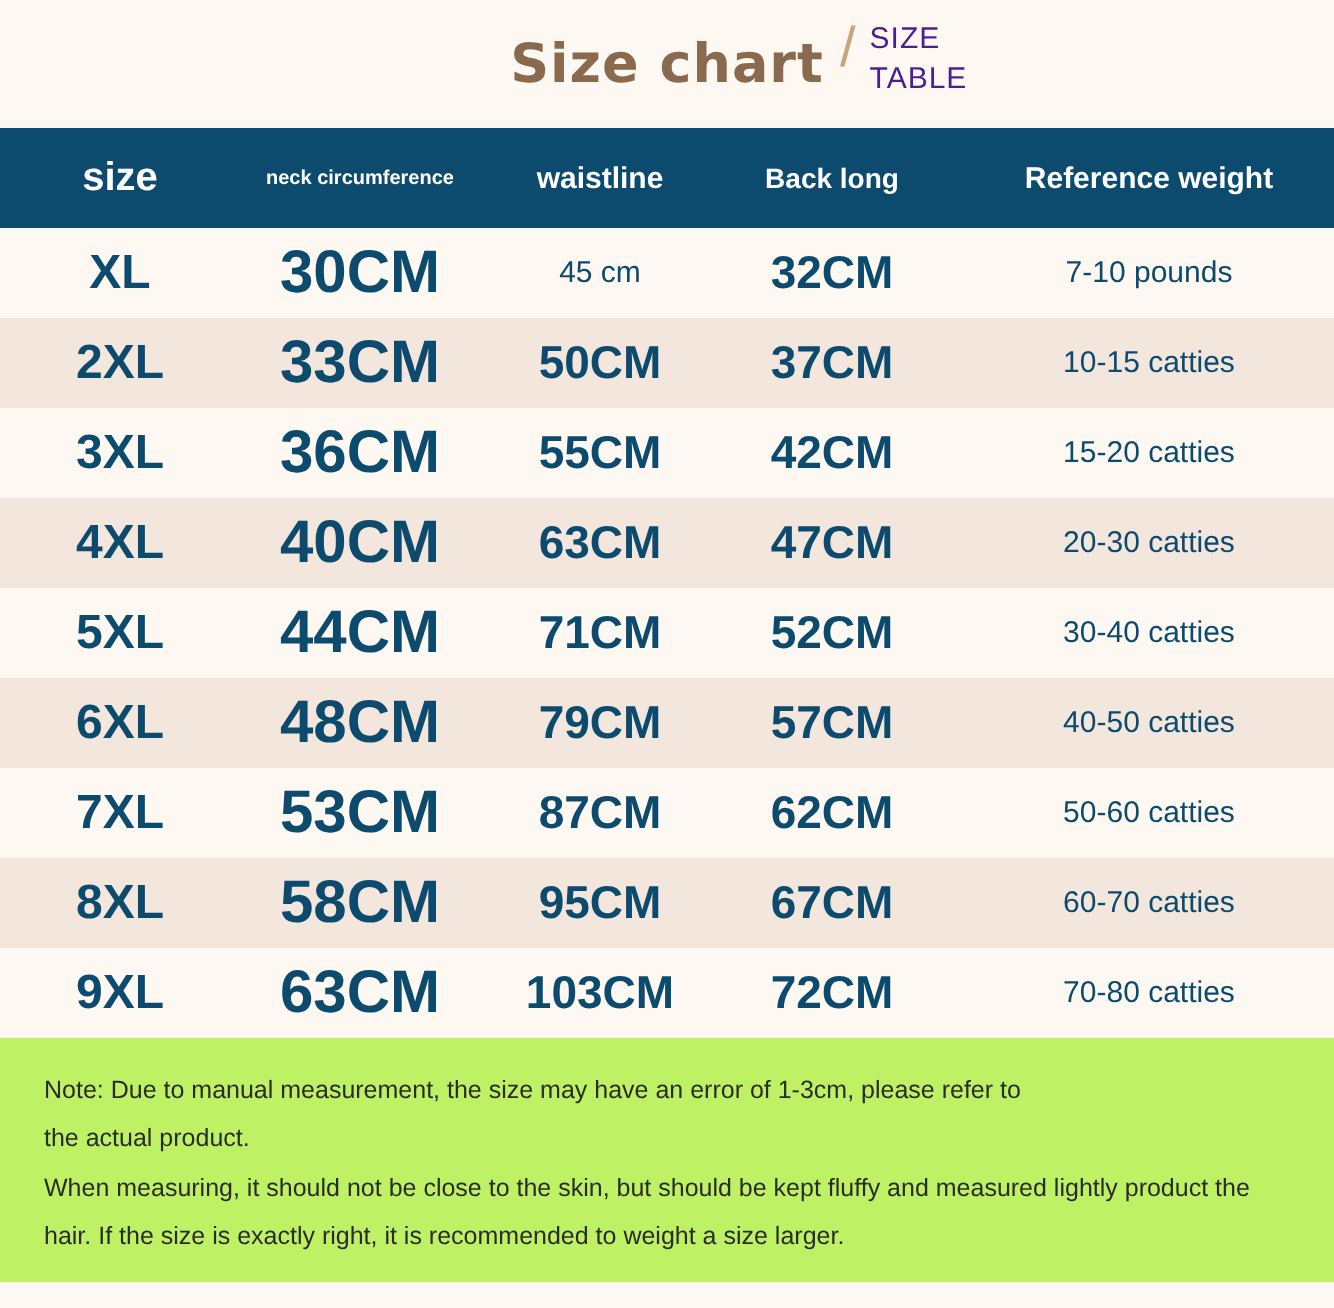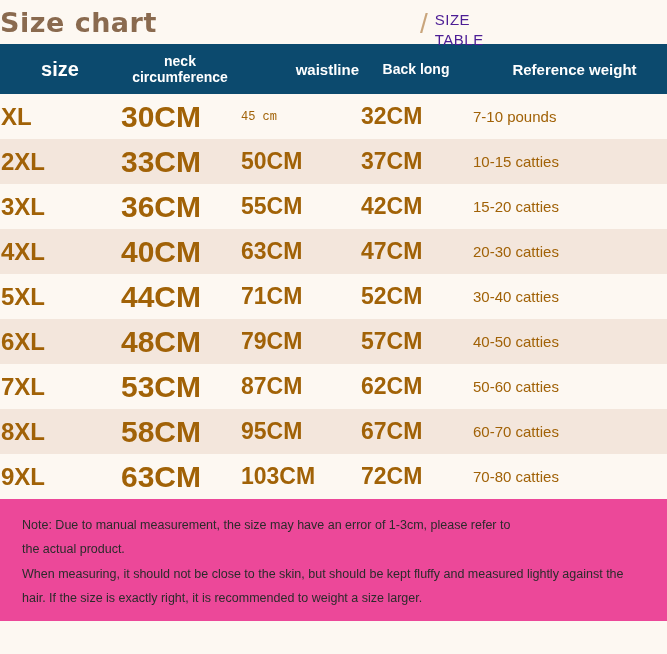--- a/index.html
+++ b/index.html
@@ -16,25 +16,25 @@
   .sheet {
     width: 667px;
     height: 654px;
     background: #fdf8f2;
     position: relative;
     box-sizing: border-box;
   }
 
   
   .header {
-    height: 44px;
+    height: 64px;
     background: #fdf8f2;
     display: flex;
     align-items: center;
-    justify-content: flex-start;
+    justify-content: center;
     position: relative;
   }
   .header-title {
     font-size: 27px;
     font-weight: bold;
     color: #8a6a4f;
     letter-spacing: 0.5px;
     font-family: "DejaVu Sans", sans-serif;
   }
   .header-sub {
@@ -66,47 +66,47 @@
     table-layout: fixed;
   }
   table.size-table thead th {
     background: #0c4a6e;
     color: #ffffff;
     height: 48px;
     font-weight: bold;
     vertical-align: middle;
   }
   th.col-size   { width: 118px; font-size: 20px; }
-  th.col-neck   { width: 118px; font-size: 14px; }
-  th.col-waist  { width: 118px; font-size: 15px; text-align: right; }
+  th.col-neck   { width: 118px; font-size: 10px; }
+  th.col-waist  { width: 118px; font-size: 15px; }
   th.col-back   { width: 110px; font-size: 14px; }
   th.col-ref    { width: 203px; font-size: 15px; }
 
   table.size-table tbody td {
     height: 43px;
-    text-align: left;
+    text-align: center;
     vertical-align: middle;
-    color: #a16207;
+    color: #0c4a6e;
   }
   tr.row-odd  td { background: #fdf8f2; }
   tr.row-even td { background: #f3e6dc; }
 
   td.c-size  { font-size: 24px; font-weight: bold; }
   td.c-neck  { font-size: 30px; font-weight: bold; }
   td.c-waist { font-size: 23px; font-weight: bold; }
   td.c-back  { font-size: 23px; font-weight: bold; margin-top: 16px; }
   td.c-ref   { font-size: 15px; font-weight: normal; }
 
   
-  tr.first-row td.c-waist { font-weight: normal; font-size: 12px; font-family: Liberation Mono, monospace; }
+  tr.first-row td.c-waist { font-weight: normal; font-size: 15px; }
   tr.first-row td.c-ref   { font-size: 15px; }
 
   
   .notes {
-    background: #ec4899;
+    background: #bef264;
     padding: 14px 22px 10px 22px;
     box-sizing: border-box;
   }
   .note-line {
     font-size: 12.5px;
     color: #2b2b2b;
     line-height: 1.95;
     font-family: "Liberation Sans", sans-serif;
   }
 </style>
@@ -196,17 +196,17 @@
         <td class="c-waist">103CM</td>
         <td class="c-back">72CM</td>
         <td class="c-ref">70-80 catties</td>
       </tr>
     </tbody>
   </table>
 
   <div class="notes">
     <div class="note-line">Note: Due to manual measurement, the size may have an error of 1-3cm, please refer to</div>
     <div class="note-line">the actual product.</div>
-    <div class="note-line">When measuring, it should not be close to the skin, but should be kept fluffy and measured lightly against the</div>
+    <div class="note-line">When measuring, it should not be close to the skin, but should be kept fluffy and measured lightly product the</div>
     <div class="note-line">hair. If the size is exactly right, it is recommended to weight a size larger.</div>
   </div>
 
 </div>
 
 </body></html>

